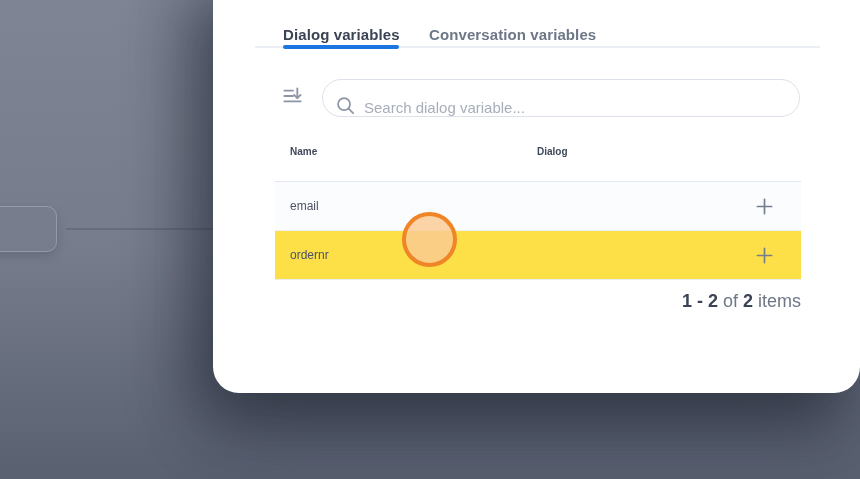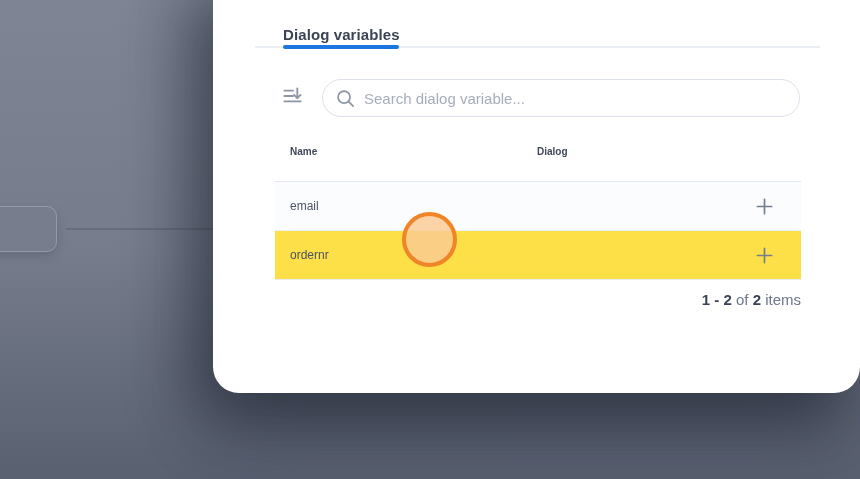--- a/index.html
+++ b/index.html
@@ -33,21 +33,21 @@
   .tab.active { left:70px; color:#3b4454;text-align:center; }
   .tab.inactive { left:216px; color:#6d7787; }
   .tabs-divider { position:absolute; left:42px; top:76px; width:565px; height:2px; background:#ebeef3; }
   .tab-underline { position:absolute; left:70px; top:75px; width:116px; height:3.5px; background:#1b76e3; border-radius:3px; }
 
   
   .sort-btn { position:absolute; left:64px; top:110px; width:32px; height:32px; display:flex; align-items:center; justify-content:center; cursor:pointer; background:none; border:none; }
   .search-box {
     position:absolute; left:109px; top:109px; width:478px; height:38px;
     border:1.5px solid #dde1e9; border-radius:19px;
-    display:flex; align-items:center; background:#fff;
+    display:flex; align-items:flex-end; background:#fff;
   }
   .search-box .mag { margin-left:12px; flex:0 0 auto; display:flex; }
   .search-input {
     flex:1; border:none; outline:none; background:transparent;
     font-family:inherit; font-size:15px; color:#3b4454; padding:0 14px 0 8px;
   }
   .search-input::placeholder { color:#a7aebb; }
 
   
   .col-header { position:absolute; top:176px; font-size:10px; font-weight:700; color:#3f4858; }
@@ -58,21 +58,21 @@
     position:absolute; left:62px; width:526px; height:49px;
     display:flex; align-items:center; justify-content:space-between;
     padding:0 16px 0 15px; cursor:pointer;
   }
   .trow.r0 { top:212px; background:#fbfcfe; border-bottom:1px solid #eef1f6; }
   .trow.r1 { top:261px; background:#fde047; border-bottom:1px solid #e9edf2; }
   .var-name { font-size:12px; color:#4b5363; }
   .add-btn { background:none; border:none; cursor:pointer; display:flex; align-items:center; justify-content:center; width:28px; height:28px; padding:0; margin-right:7px; }
 
   
-  .pagination { position:absolute; top:321px; right:59px; font-size:15px; color:#6d7787; white-space:pre; }
+  .pagination { position:absolute; top:321px; right:59px; font-size:18px; color:#6d7787; white-space:pre; }
   .pg-b { color:#3b4454; font-weight:700; }
 
   
   .click-ring {
     position:absolute; left:402px; top:212px; width:55px; height:55px;
     border-radius:50%; border:4px solid #ef8526;
     background:rgba(250,201,147,.82); z-index:10;
   }
 </style>
 </head>
@@ -81,20 +81,21 @@
 <div>
   <div class="flow-node"></div>
   <div class="flow-line"></div>
 </div>
 
 <div class="panel">
 
   <div class="tabs-divider"></div>
   <div class="tab-underline"></div>
   <div class="tab active">Dialog variables</div>
+  <div class="tab inactive">Conversation variables</div>
 
   <button class="sort-btn">
     <span style="display:flex;">
       <svg width="26" height="26" viewBox="0 0 24 24" fill="none" stroke="#8d95a5" stroke-width="1.7" stroke-linecap="round" stroke-linejoin="round">
         <line x1="4" y1="7" x2="12" y2="7"></line>
         <line x1="4" y1="12" x2="12" y2="12"></line>
         <line x1="4" y1="17" x2="19" y2="17"></line>
         <line x1="16" y1="5" x2="16" y2="13.5"></line>
         <polyline points="13,11 16,14 19,11"></polyline>
       </svg>

